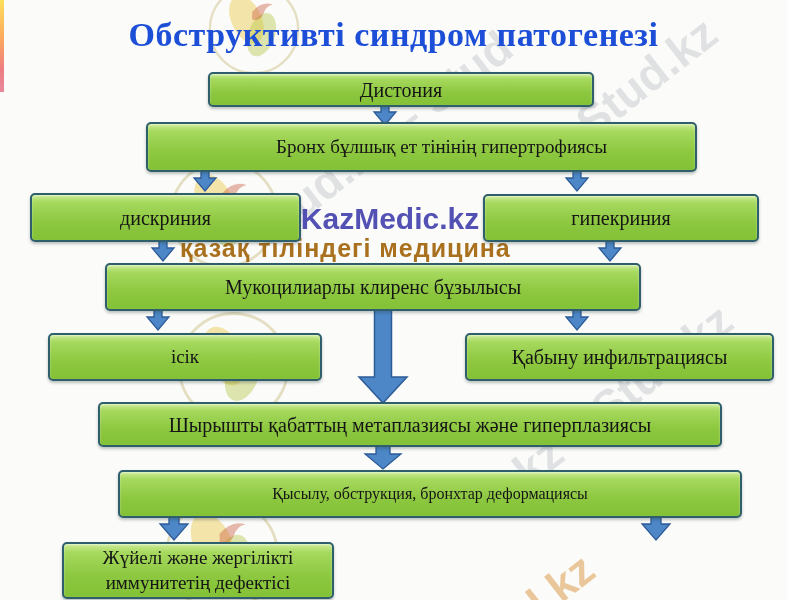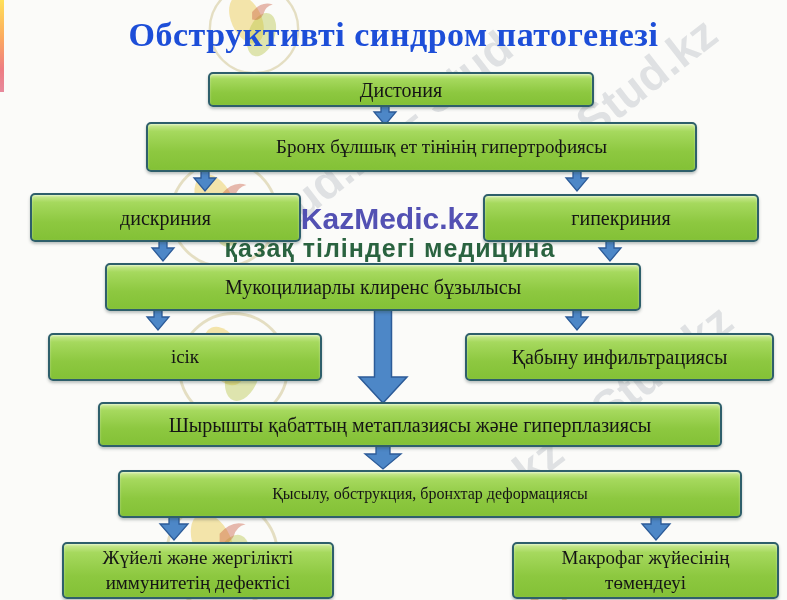--- a/index.html
+++ b/index.html
@@ -53,23 +53,23 @@
   .a8 {left:363px;top:441px;}
   .a9 {left:158px;top:510px;}
   .a10{left:640px;top:510px;}
   
   .brand{
     position:absolute;left:230px;top:202px;width:320px;text-align:center;
     font-family:"Liberation Sans",sans-serif;font-weight:bold;font-size:30px;
     color:#4543ae;opacity:.92;z-index:2;
   }
   .brand-sub{
-    position:absolute;left:180px;top:234px;width:420px;text-align:center;
+    position:absolute;left:180px;top:234px;width:420px;text-align:left;
     font-family:"Liberation Sans",sans-serif;font-weight:bold;font-size:25px;
-    letter-spacing:1px;color:#14532d;opacity:.9;z-index:2;
+    letter-spacing:1px;color:#a16207;opacity:.9;z-index:2;
   }
   .wm{
     position:absolute;font-family:"Liberation Sans",sans-serif;font-weight:bold;
     font-size:46px;color:#99a0ab;opacity:.28;white-space:nowrap;
     transform:rotate(-38deg);transform-origin:0 0;z-index:1;
   }
   .wm1{left:240px;top:215px;}
   .wm2{left:535px;top:130px;}
   .wm3{left:470px;top:480px;}
   .wm4{left:450px;top:640px;font-size:44px;color:#d9953f;opacity:.5;}
@@ -125,22 +125,20 @@
   <div class="box b2">Бронх бұлшық ет тінінің гипертрофиясы</div>
   <div class="box b3">дискриния</div>
   <div class="box b4">гипекриния</div>
   <div class="box b5">Мукоцилиарлы клиренс бұзылысы</div>
   <div class="box b6">ісік</div>
   <div class="box b7">Қабыну инфильтрациясы</div>
   <div class="box b8">Шырышты қабаттың метаплазиясы және гиперплазиясы</div>
   <div class="box b9">Қысылу, обструкция, бронхтар деформациясы</div>
   <div class="box b10">Жүйелі және жергілікті
 иммунитетің дефектісі</div>
-  <div class="box b11">Макрофаг жүйесінің
-төмендеуі</div>
 
   <svg class="arr a1" width="26" height="26" viewBox="0 0 26 26">
     <polygon points="9,1 17,1 17,12 24,12 13,25 2,12 9,12" fill="#4d87c7" stroke="#2c5b98" stroke-width="1.3"></polygon>
     </svg>
   <svg class="arr a2" width="26" height="26" viewBox="0 0 26 26">
     <polygon points="9,1 17,1 17,12 24,12 13,25 2,12 9,12" fill="#4d87c7" stroke="#2c5b98" stroke-width="1.3"></polygon>
     </svg>
   <svg class="arr a3" width="26" height="26" viewBox="0 0 26 26">
     <polygon points="9,1 17,1 17,12 24,12 13,25 2,12 9,12" fill="#4d87c7" stroke="#2c5b98" stroke-width="1.3"></polygon>
     </svg>

